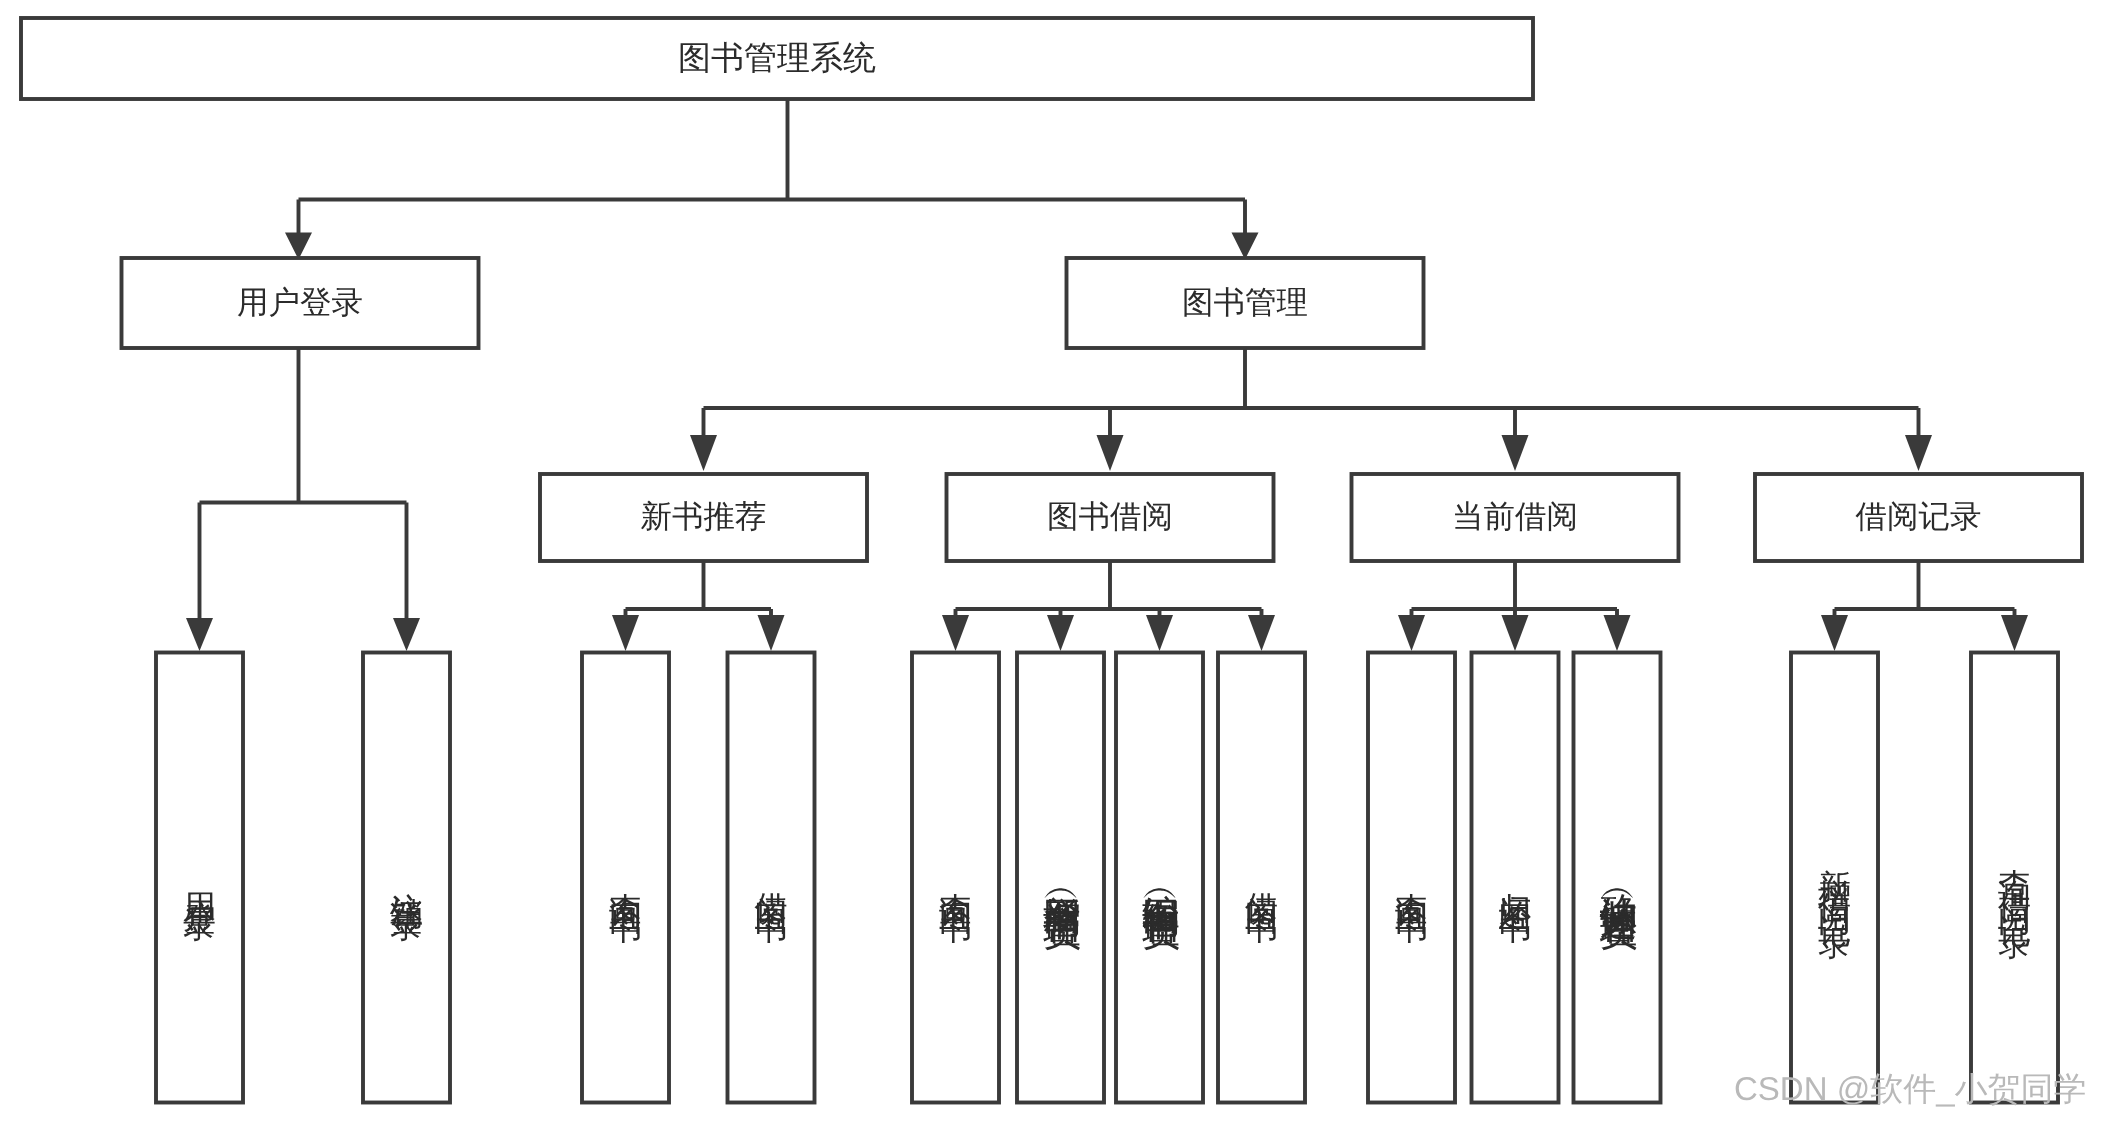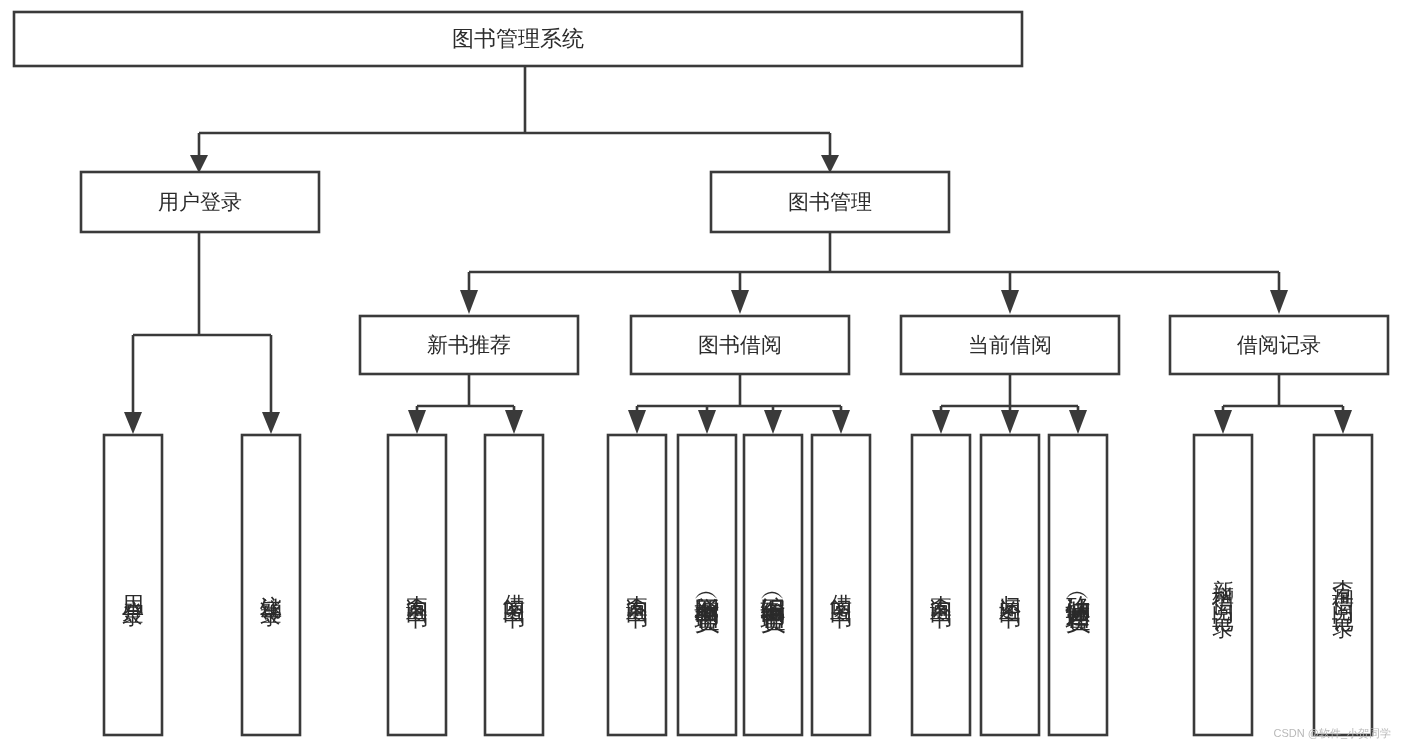--- a/index.html
+++ b/index.html
@@ -60,21 +60,21 @@
     color: #2b2b2b;
     letter-spacing: 4px;
     line-height: 1;
     white-space: nowrap;
   }
   .watermark {
     position: absolute;
     right: 14px;
     bottom: 6px;
     font-family: "Liberation Sans", "DejaVu Sans", sans-serif;
-    font-size: 11px;
+    font-size: 22px;
     color: #b9b9b9;
     white-space: nowrap;
     pointer-events: none;
   }
 </style>
 </head>
 <body>
 
 <svg id="diagram" viewBox="0 0 1405 747" xmlns="http://www.w3.org/2000/svg">
 

